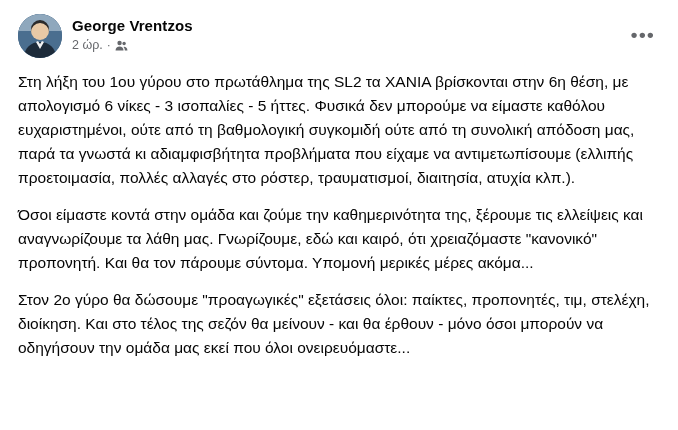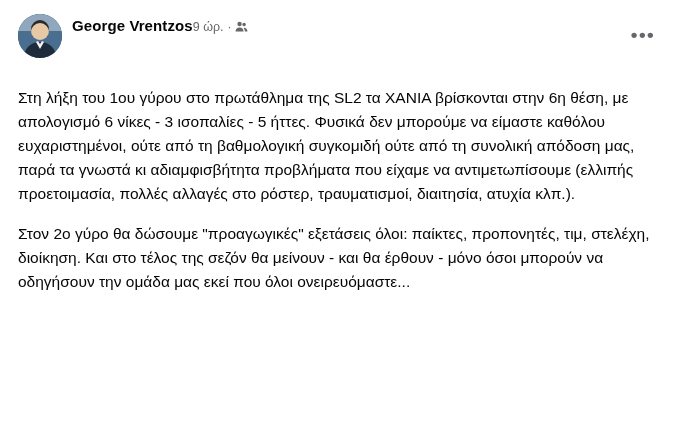--- a/index.html
+++ b/index.html
@@ -36,21 +36,21 @@
     flex: 0 0 44px;
     margin-right: 10px;
     background: #3a5a7a;
     position: relative;
   }
   .avatar svg {
     display: block;
   }
   .author-block {
     display: flex;
-    flex-direction: row;
+    flex-direction: column;
     justify-content: center;
     padding-top: 2px;
   }
   .author-name {
     font-size: 15px;
     font-weight: bold;
     color: #050505;
     line-height: 19px;
     letter-spacing: 0.1px;
   }
@@ -98,21 +98,21 @@
     font-size: 19px;
   }
   .post-body {
     padding-top: 6px;
     font-size: 15.5px;
     line-height: 24px;
     color: #050505;
     text-align: left;
   }
   .post-body p {
-    margin: 16px 0 13px 0;
+    margin: 0 0 13px 0;
   }
   .post-body p:last-child {
     margin-bottom: 0;
   }
 </style>
 </head>
 <body>
 
 <div class="post">
 
@@ -125,37 +125,38 @@
         <circle cx="22" cy="17" r="9" fill="#e8c9a6"></circle>
         <path d="M13 18 a9 9 0 0 1 18 0 l0 -3 a9 9 0 0 0 -18 0 z" fill="#2b2b2b"></path>
         <path d="M6 44 c0 -10 7 -16 16 -16 c9 0 16 6 16 16 z" fill="#1d2b3a"></path>
         <path d="M18 28 l4 7 l4 -7 l-2 -1 l-2 3 l-2 -3 z" fill="#f2f2f2"></path>
       </svg>
     </div>
 
     <div class="author-block">
       <div class="author-name">George Vrentzos</div>
       <div class="meta-row">
-        <span class="meta-time">9 ώρ.</span>
+        <span class="meta-time">2 ώρ.</span>
         <span class="meta-dot">·</span>
         <span class="audience-icon">
           <svg width="13" height="13" viewBox="0 0 16 16" fill="currentColor" aria-hidden="true">
             <circle cx="5.6" cy="5" r="2.7"></circle>
             <circle cx="11.2" cy="5.6" r="2.1"></circle>
             <path d="M0.7 14 c0 -3 2.2 -4.8 4.9 -4.8 c2.7 0 4.9 1.8 4.9 4.8 z"></path>
             <path d="M11.2 9.6 c2.2 0 4.1 1.4 4.1 4.4 l-3.2 0 c0 -1.9 -0.6 -3.3 -1.6 -4.3 z"></path>
           </svg>
         </span>
       </div>
     </div>
 
     <div class="menu-button">
       <span>•••</span>
     </div>
   </div>
 
   <div class="post-body">
     <p>Στη λήξη του 1ου γύρου στο πρωτάθλημα της SL2 τα ΧΑΝΙΑ βρίσκονται στην 6η θέση, με απολογισμό 6 νίκες - 3 ισοπαλίες - 5 ήττες. Φυσικά δεν μπορούμε να είμαστε καθόλου ευχαριστημένοι, ούτε από τη βαθμολογική συγκομιδή ούτε από τη συνολική απόδοση μας, παρά τα γνωστά κι αδιαμφισβήτητα προβλήματα που είχαμε να αντιμετωπίσουμε (ελλιπής προετοιμασία, πολλές αλλαγές στο ρόστερ, τραυματισμοί, διαιτησία, ατυχία κλπ.).</p>
+    <p>Όσοι είμαστε κοντά στην ομάδα και ζούμε την καθημερινότητα της, ξέρουμε τις ελλείψεις και αναγνωρίζουμε τα λάθη μας. Γνωρίζουμε, εδώ και καιρό, ότι χρειαζόμαστε "κανονικό" προπονητή. Και θα τον πάρουμε σύντομα. Υπομονή μερικές μέρες ακόμα...</p>
     <p>Στον 2ο γύρο θα δώσουμε "προαγωγικές" εξετάσεις όλοι: παίκτες, προπονητές, τιμ, στελέχη, διοίκηση. Και στο τέλος της σεζόν θα μείνουν - και θα έρθουν - μόνο όσοι μπορούν να οδηγήσουν την ομάδα μας εκεί που όλοι ονειρευόμαστε...</p>
 
   </div>
 
 </div>
 
 </body></html>

